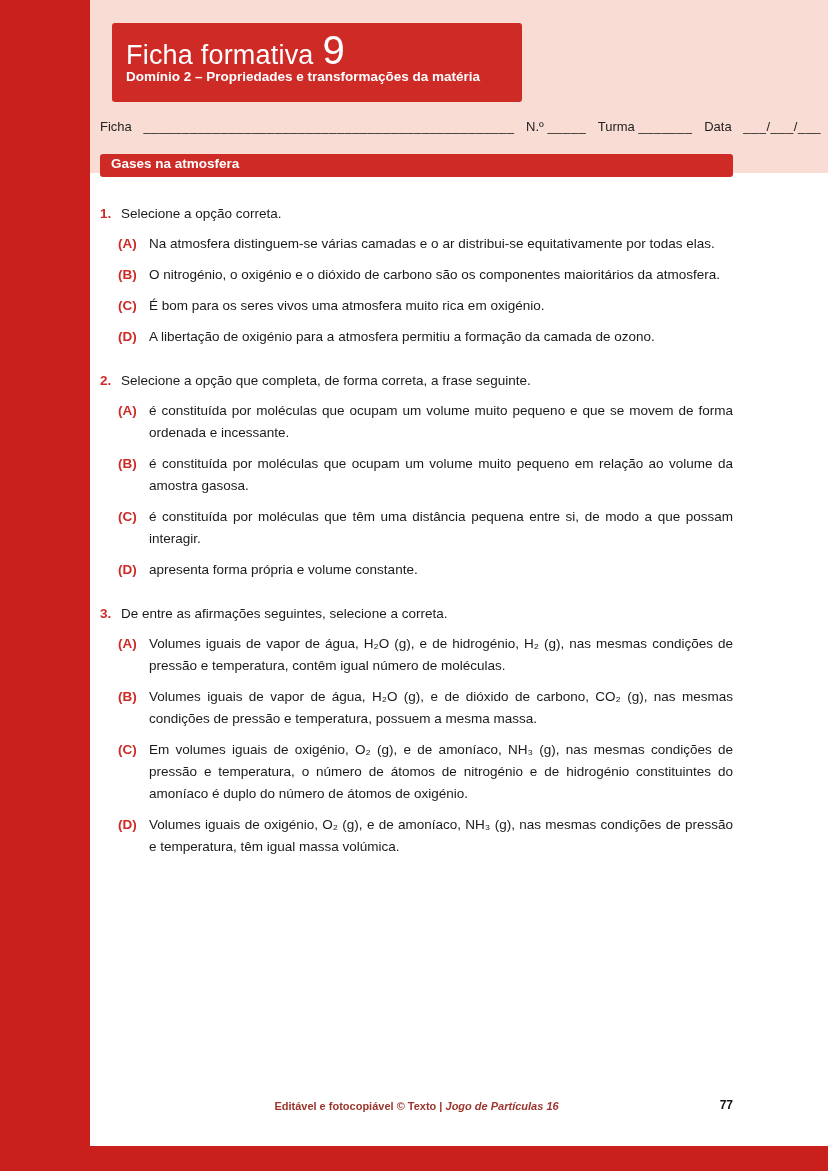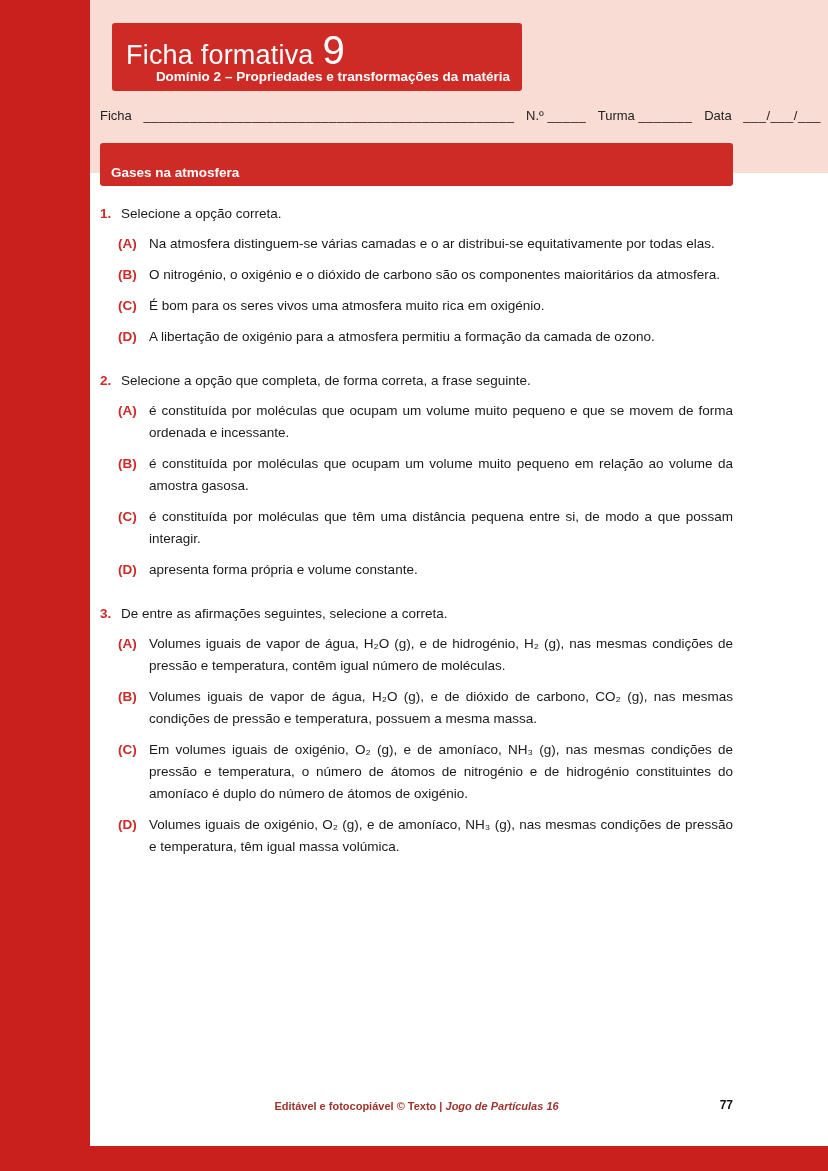--- a/index.html
+++ b/index.html
@@ -25,42 +25,42 @@
     background: #f9dcd3;
     padding-top: 23px;
     box-sizing: border-box;
   }
   .title-banner {
     margin-left: 22px;
     width: 410px;
     background: #ce2b27;
     color: #ffffff;
     border-radius: 3px;
-    padding: 5px 12px 7px 14px;
+    padding: 5px 12px 18px 14px;
     box-sizing: border-box;
   }
   .title-line { display: flex; align-items: baseline; height: 38px; }
   .title-text { font-size: 27px; font-weight: 400; letter-spacing: 0.2px; }
   .title-num  { font-size: 40px; font-weight: 400; margin-left: 9px; }
-  .subtitle   { font-size: 13.5px; font-weight: 700; margin-top: 3px; text-align: right; }
+  .subtitle   { font-size: 13.5px; font-weight: 700; margin-top: 3px; }
   .name-row {
     margin: 17px 0 0 10px;
     font-size: 13px;
     color: #222222;
     white-space: nowrap;
   }
   .name-row .gap { margin-left: 8px; }
   .name-row .blank { letter-spacing: 0.5px; }
   .section-banner {
     margin: 20px 95px 0 10px;
     background: #ce2b27;
     color: #ffffff;
     font-weight: 700;
     font-size: 13.5px;
-    padding: 22px 11px 6px;
+    padding: 2px 11px 6px;
     border-radius: 3px;
   }
   
   .content {
     padding: 30px 95px 0 10px;
     font-size: 13.5px;
     color: #1a1a1a;
   }
   .question { margin-top: 22px; }
   .question:first-child { margin-top: 0; }

